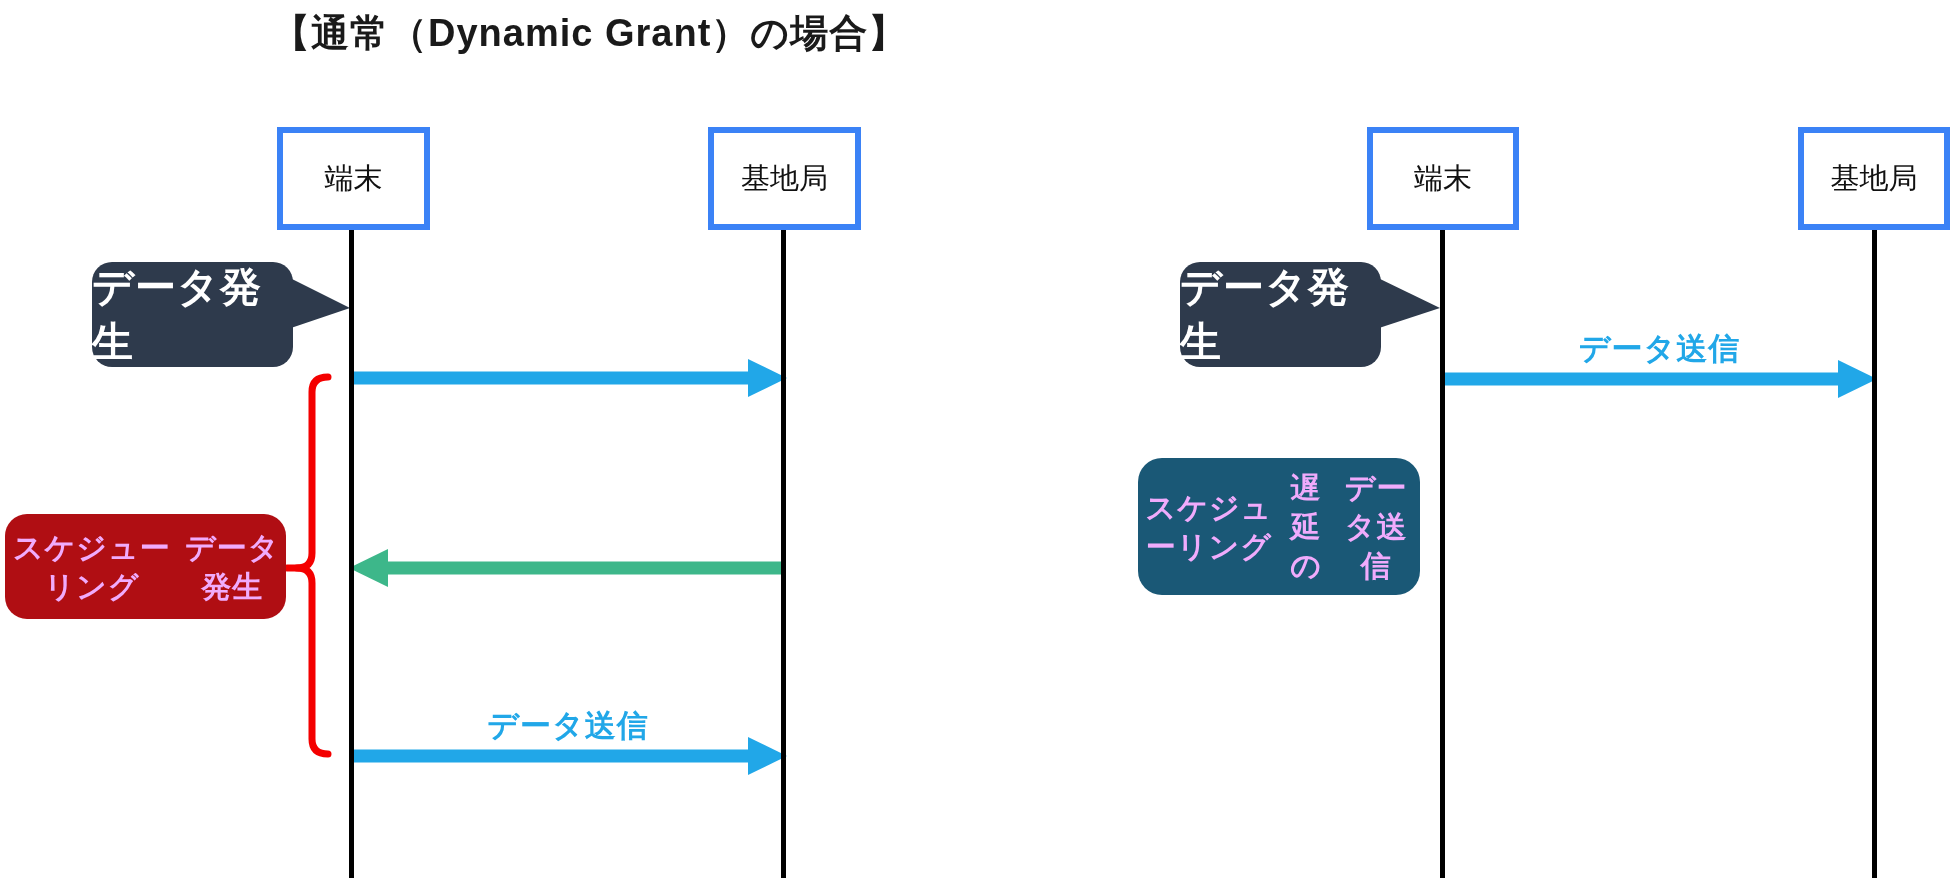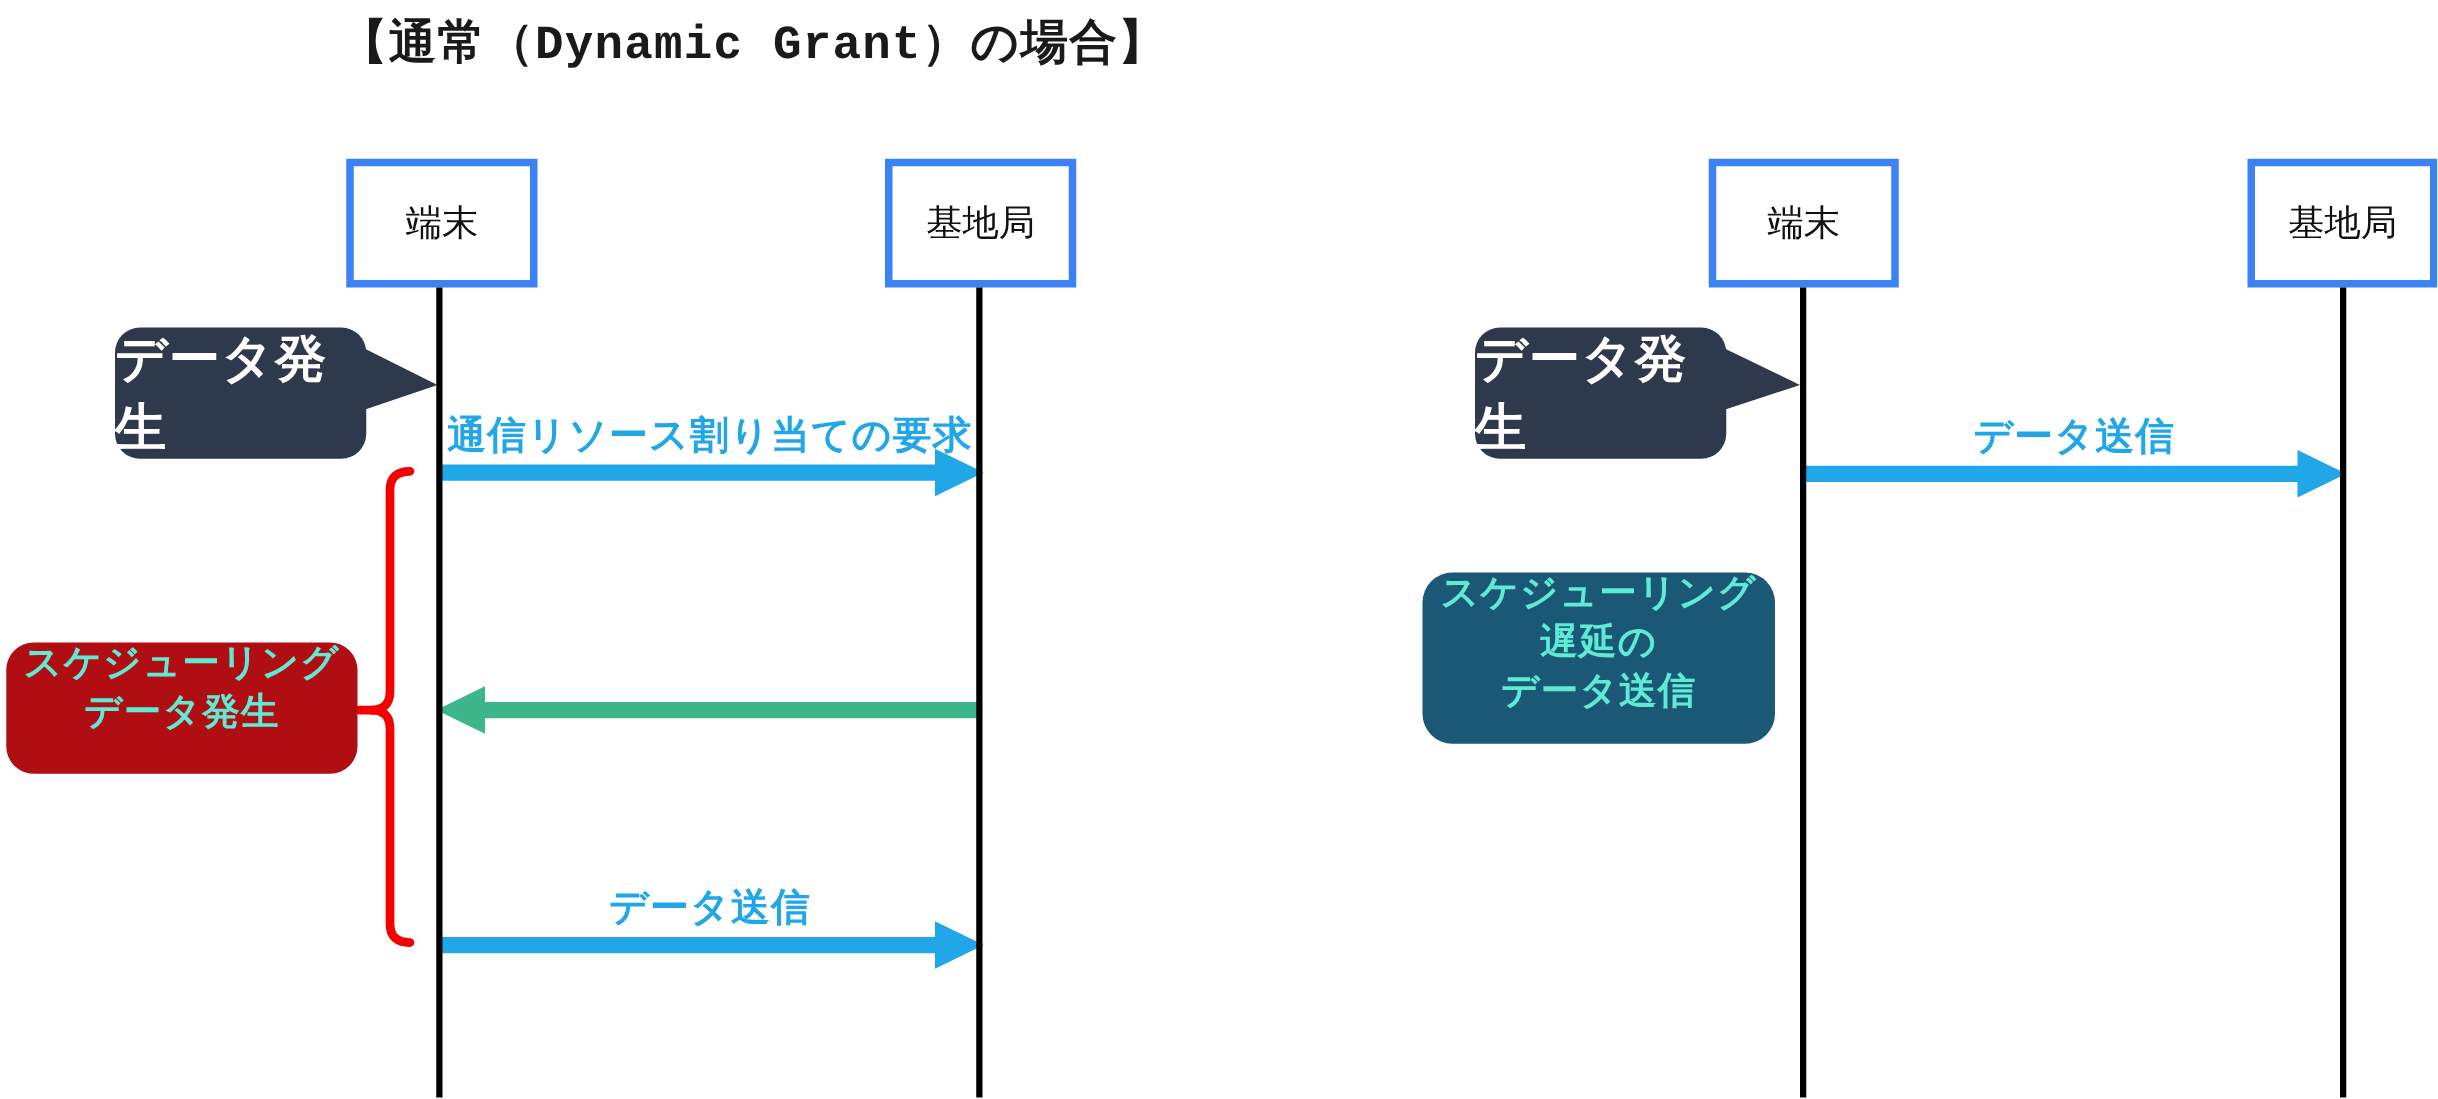--- a/index.html
+++ b/index.html
@@ -1,18 +1,18 @@
 <!DOCTYPE html>
 <html><head>
 <meta charset="utf-8">
 <style>
   html,body{margin:0;padding:0;background:#ffffff;}
   #canvas{
     position:relative;width:1950px;height:879px;background:#ffffff;overflow:hidden;
-    font-family:Liberation Mono, monospace;
+    font-family:Liberation Sans, sans-serif;
   }
   .abs{position:absolute;}
   #svg-layer{position:absolute;left:0;top:0;width:1950px;height:879px;pointer-events:none;}
   .title{
     left:272px;top:8px;font-size:38px;font-weight:bold;color:#1a1a1a;letter-spacing:1px;white-space:nowrap;
   }
   .actor-box{
     box-sizing:border-box;width:153px;height:103px;background:#ffffff;border:6px solid #3b82f6;
     display:flex;align-items:center;justify-content:center;font-size:29px;color:#111111;
   }
@@ -21,22 +21,22 @@
     width:201px;height:105px;background:#2E3A4C;border-radius:20px;
     display:flex;align-items:center;justify-content:center;
     font-size:41px;font-weight:bold;color:#ffffff;letter-spacing:1px;
   }
   .msg-label{
     text-align:center;font-size:31px;font-weight:bold;white-space:nowrap;letter-spacing:1px;
   }
   .msg-blue{color:#21A7E8;}
   .msg-green{color:#3DB78A;}
   .note-box{
-    box-sizing:border-box;display:flex;flex-direction:column;align-items:center;
-    font-weight:bold;color:#5eead4;text-align:center;letter-spacing:1px;
+    box-sizing:border-box;display:flex;flex-direction:row;align-items:center;
+    font-weight:bold;color:#f0abfc;text-align:center;letter-spacing:1px;
   }
   .delay-box{
     left:5px;top:514px;width:281px;height:105px;background:#B00E13;border-radius:22px;
     font-size:30px;line-height:39px;
   }
   .suppress-box{
     left:1138px;top:458px;width:282px;height:137px;background:#1A5876;border-radius:24px;
     font-size:30px;line-height:39px;
   }
 </style>
@@ -84,21 +84,20 @@
   <div class="abs actor-box" style="left:708px;top:127px;">
     <span>基地局</span>
   </div>
   <div class="abs lifeline" style="left:349px;"></div>
   <div class="abs lifeline" style="left:781px;"></div>
 
   <div class="abs callout" style="left:92px;top:262px;">
     <span>データ発生</span>
   </div>
 
-  <div class="abs msg-label msg-blue" style="left:352px;top:327px;width:432px;">通信リソース割り当ての要求</div>
   <div class="abs msg-label msg-blue" style="left:352px;top:705px;width:432px;">データ送信</div>
 
   <div class="abs note-box delay-box">
     <span>スケジューリング</span>
     <span>データ発生</span>
   </div>
 
   <div class="abs actor-box" style="left:1367px;top:127px;width:152px;">
     <span>端末</span>
   </div>

